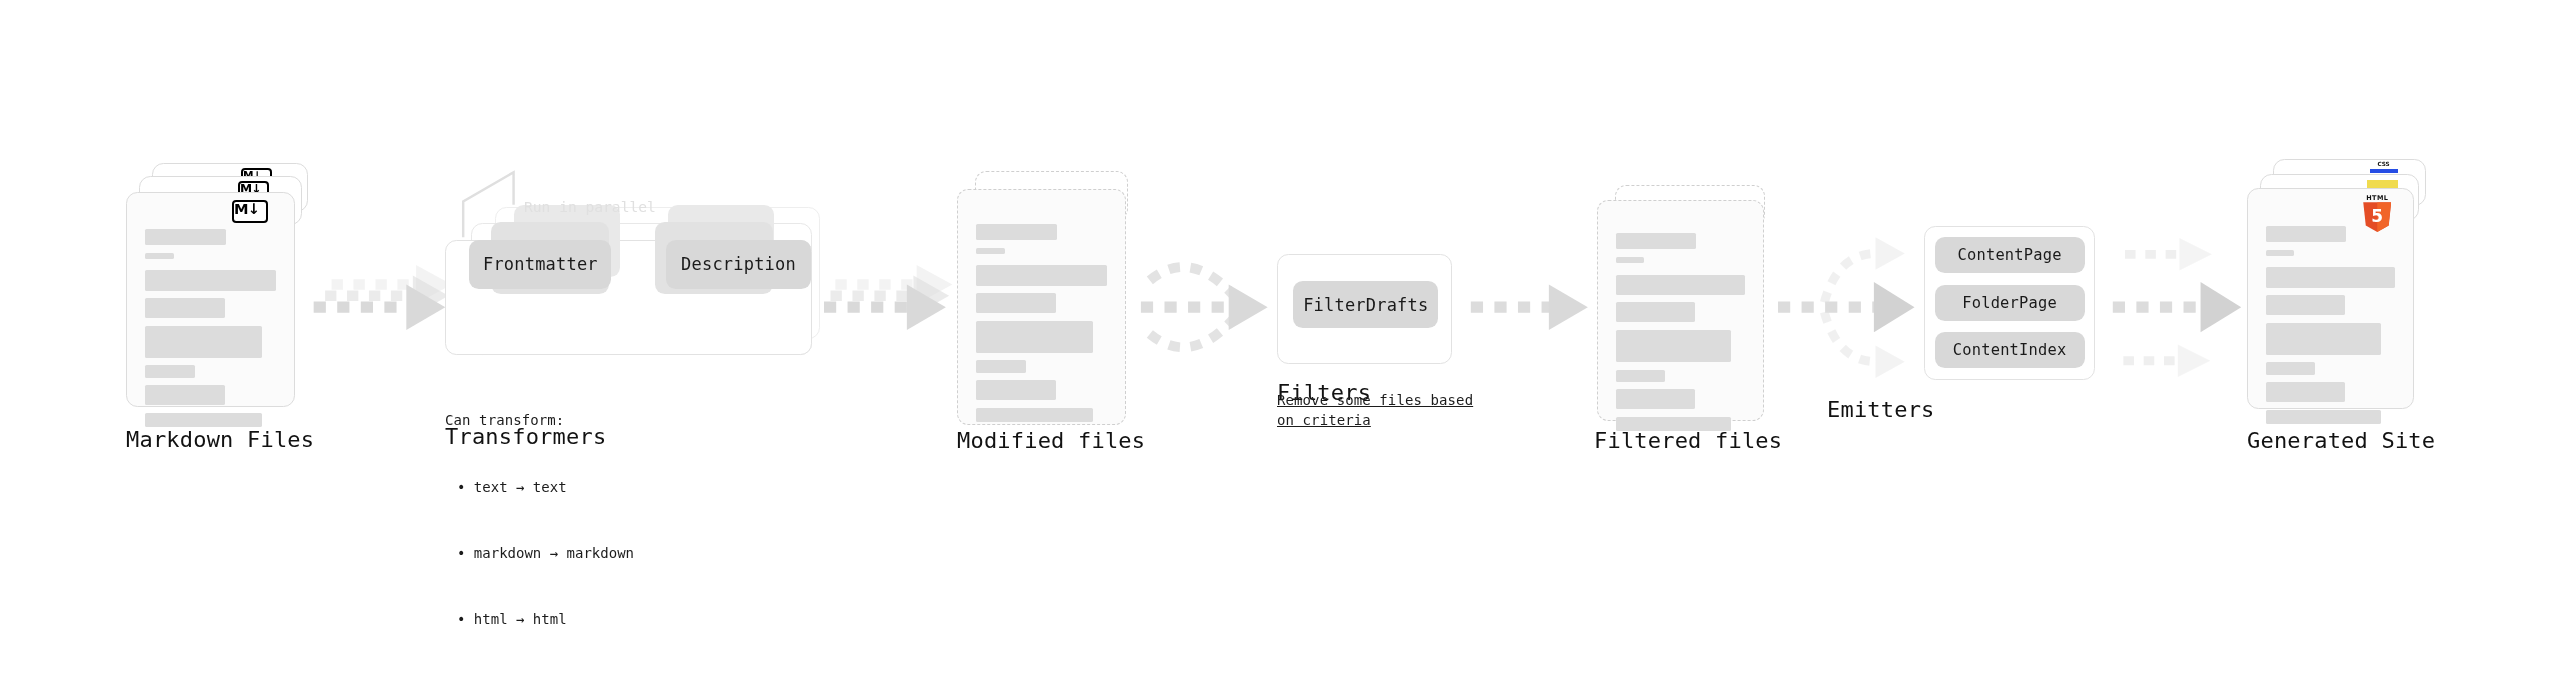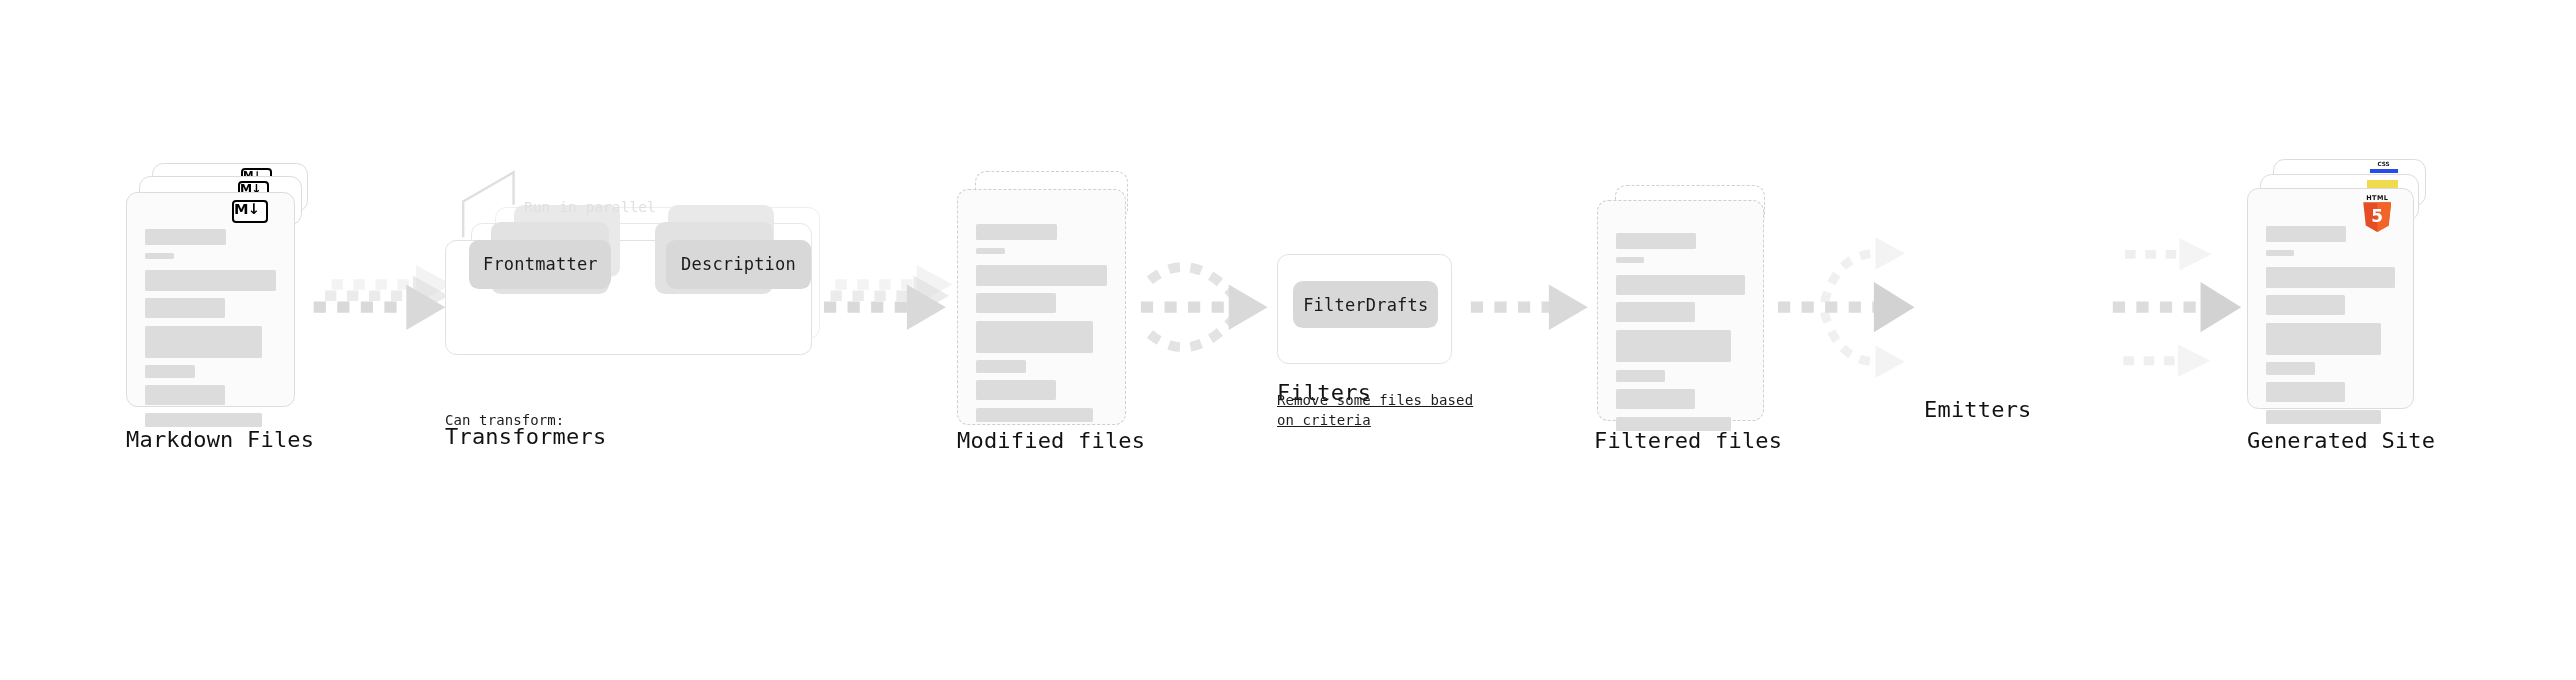--- a/index.html
+++ b/index.html
@@ -324,20 +324,25 @@
 
     <div class="chip g2" style="left:223px; top:-2.4px; width:106px; height:72px;">Description</div>
     <div class="chip g1" style="left:210px; top:14.6px; width:118px; height:72px;">Description</div>
     <div class="chip" style="left:221px; top:32.5px; width:145px; height:49px;">Description</div>
   </div>
 
   <div class="ghost-label" style="left:524px; top:198px;text-align:center;">Run in parallel</div>
 
   <div class="title" style="left:445px; top:380px;margin-top:44px;">Transformers</div>
   <div class="subtitle" style="left:445px; top:410px;">Can transform:</div>
+  <div class="bullets" style="left:457px; top:432px;">
+    <span class="b">• text → text</span>
+    <span class="b">• markdown → markdown</span>
+    <span class="b">• html → html</span>
+  </div>
 
   <div class="doc-stack" style="left:957px; top:171px; width:191px; height:252px;">
     <div class="doc dashed" style="left:18px; top:0px; width:153px; height:49px; background:transparent;"></div>
     <div class="doc dashed" style="left:0px; top:18px; width:169px; height:236px;">
       <div class="bars" style="top:34px;">
         <div class="bar" style="width:62%; height:16.3px;"></div>
         <div class="bar" style="width:22%; height:6.5px; margin-bottom:11.4px;"></div>
         <div class="bar" style="width:100%; height:20.3px;"></div>
         <div class="bar" style="width:61%; height:20.3px;"></div>
         <div class="bar" style="width:89%; height:32.5px;"></div>
@@ -370,22 +375,28 @@
         <div class="bar" style="width:89%; height:32.5px;"></div>
         <div class="bar" style="width:38%; height:12.2px;"></div>
         <div class="bar" style="width:61%; height:20.3px;"></div>
         <div class="bar" style="width:89%; height:14.6px;"></div>
       </div>
     </div>
   </div>
 
   <div class="title" style="left:1594px; top:428px;">Filtered files</div>
 
-
-  <div class="title" style="left:1924px; top:397px;">Emitters</div>
+  <div class="node" style="left:1924px; top:226px; width:171px; height:154px;">
+    <div class="groupbox" style="left:0px; top:0px; width:171px; height:154px;"></div>
+    <div class="chip" style="left:10.6px; top:11.4px; width:150px; height:36px; font-size:15.4px;">ContentPage</div>
+    <div class="chip" style="left:10.6px; top:59px; width:150px; height:36px; font-size:15.4px;">FolderPage</div>
+    <div class="chip" style="left:10.6px; top:106px; width:150px; height:36px; font-size:15.4px;">ContentIndex</div>
+  </div>
+
+  <div class="title" style="left:1827px; top:397px;">Emitters</div>
 
   <div class="doc-stack" style="left:2247px; top:159px; width:195px; height:260px;">
     <div class="doc back2" style="left:26px; top:0px; width:153px; height:47px;"></div>
     <div class="badge" style="left:122px; top:3.3px;">
       <div class="css-badge">
         <div class="word">CSS</div>
         <div class="underline"></div>
       </div>
     </div>
 

